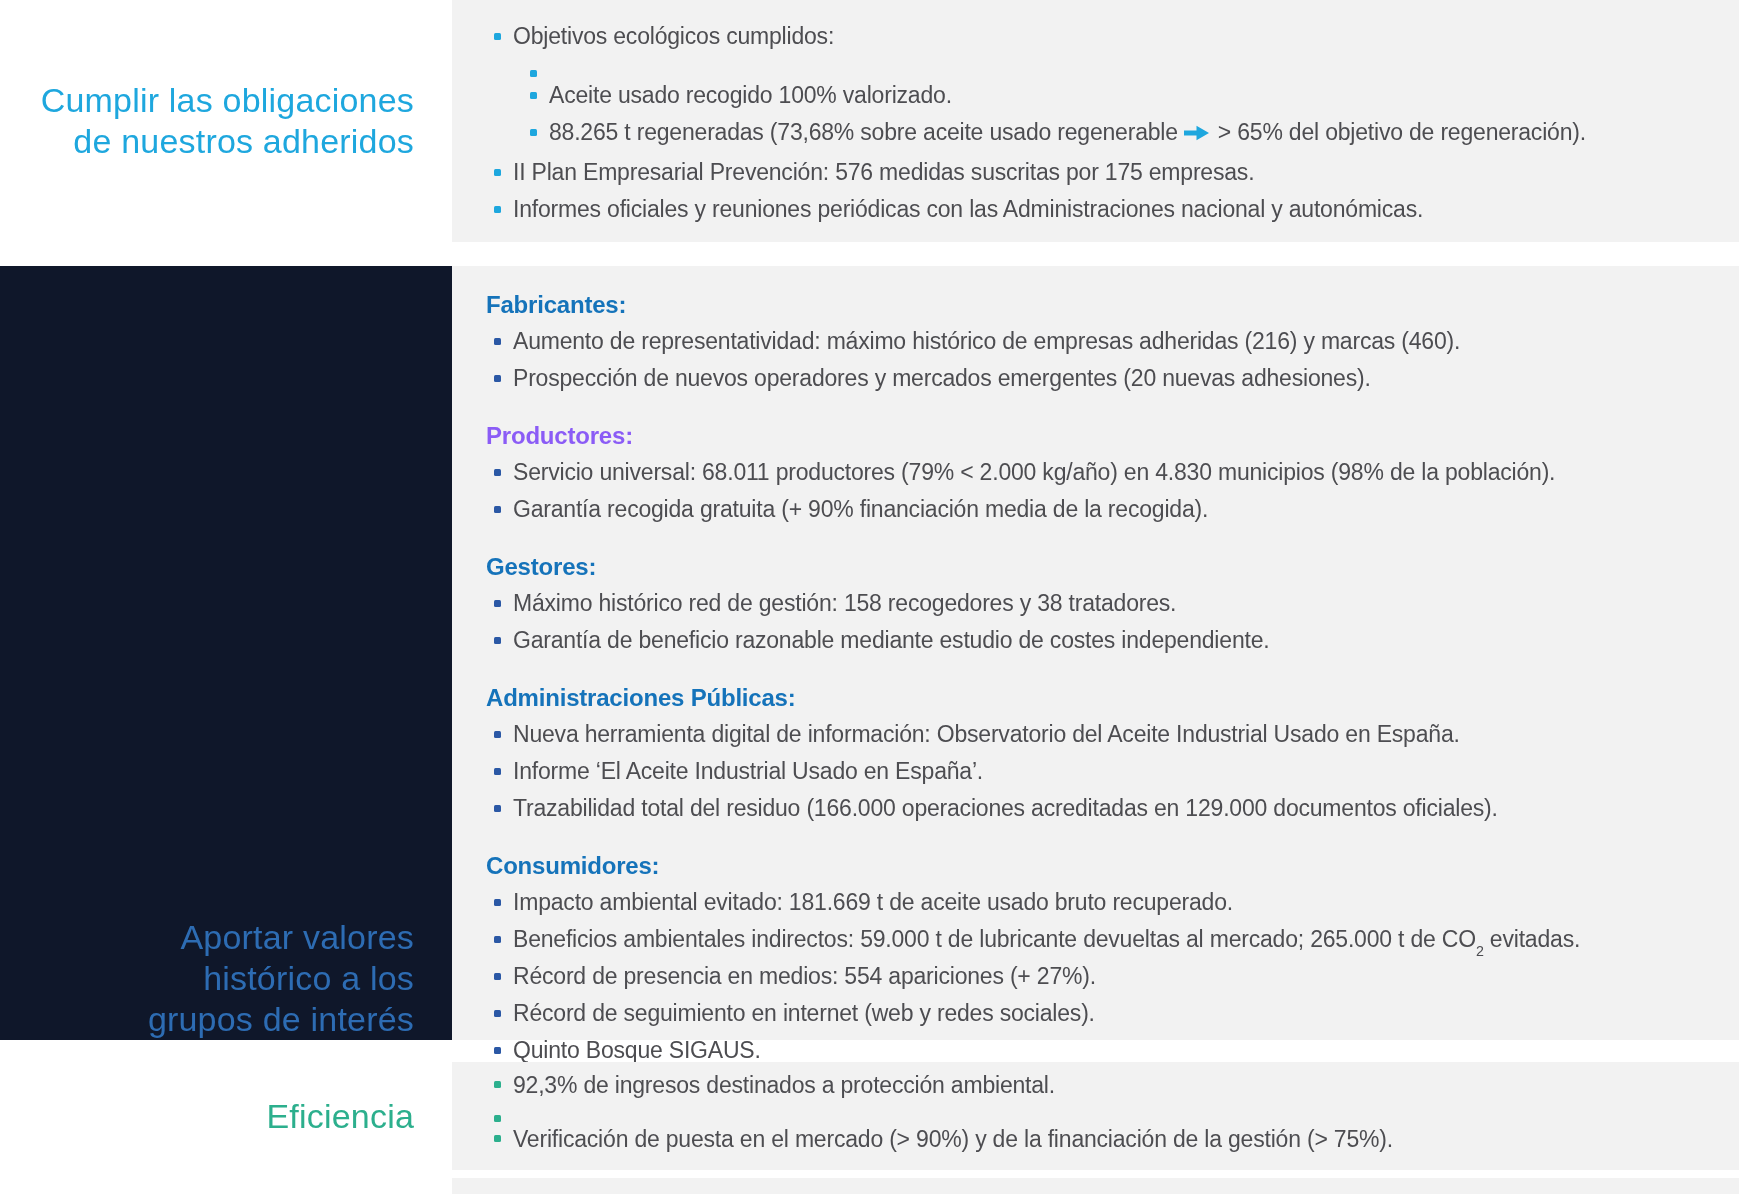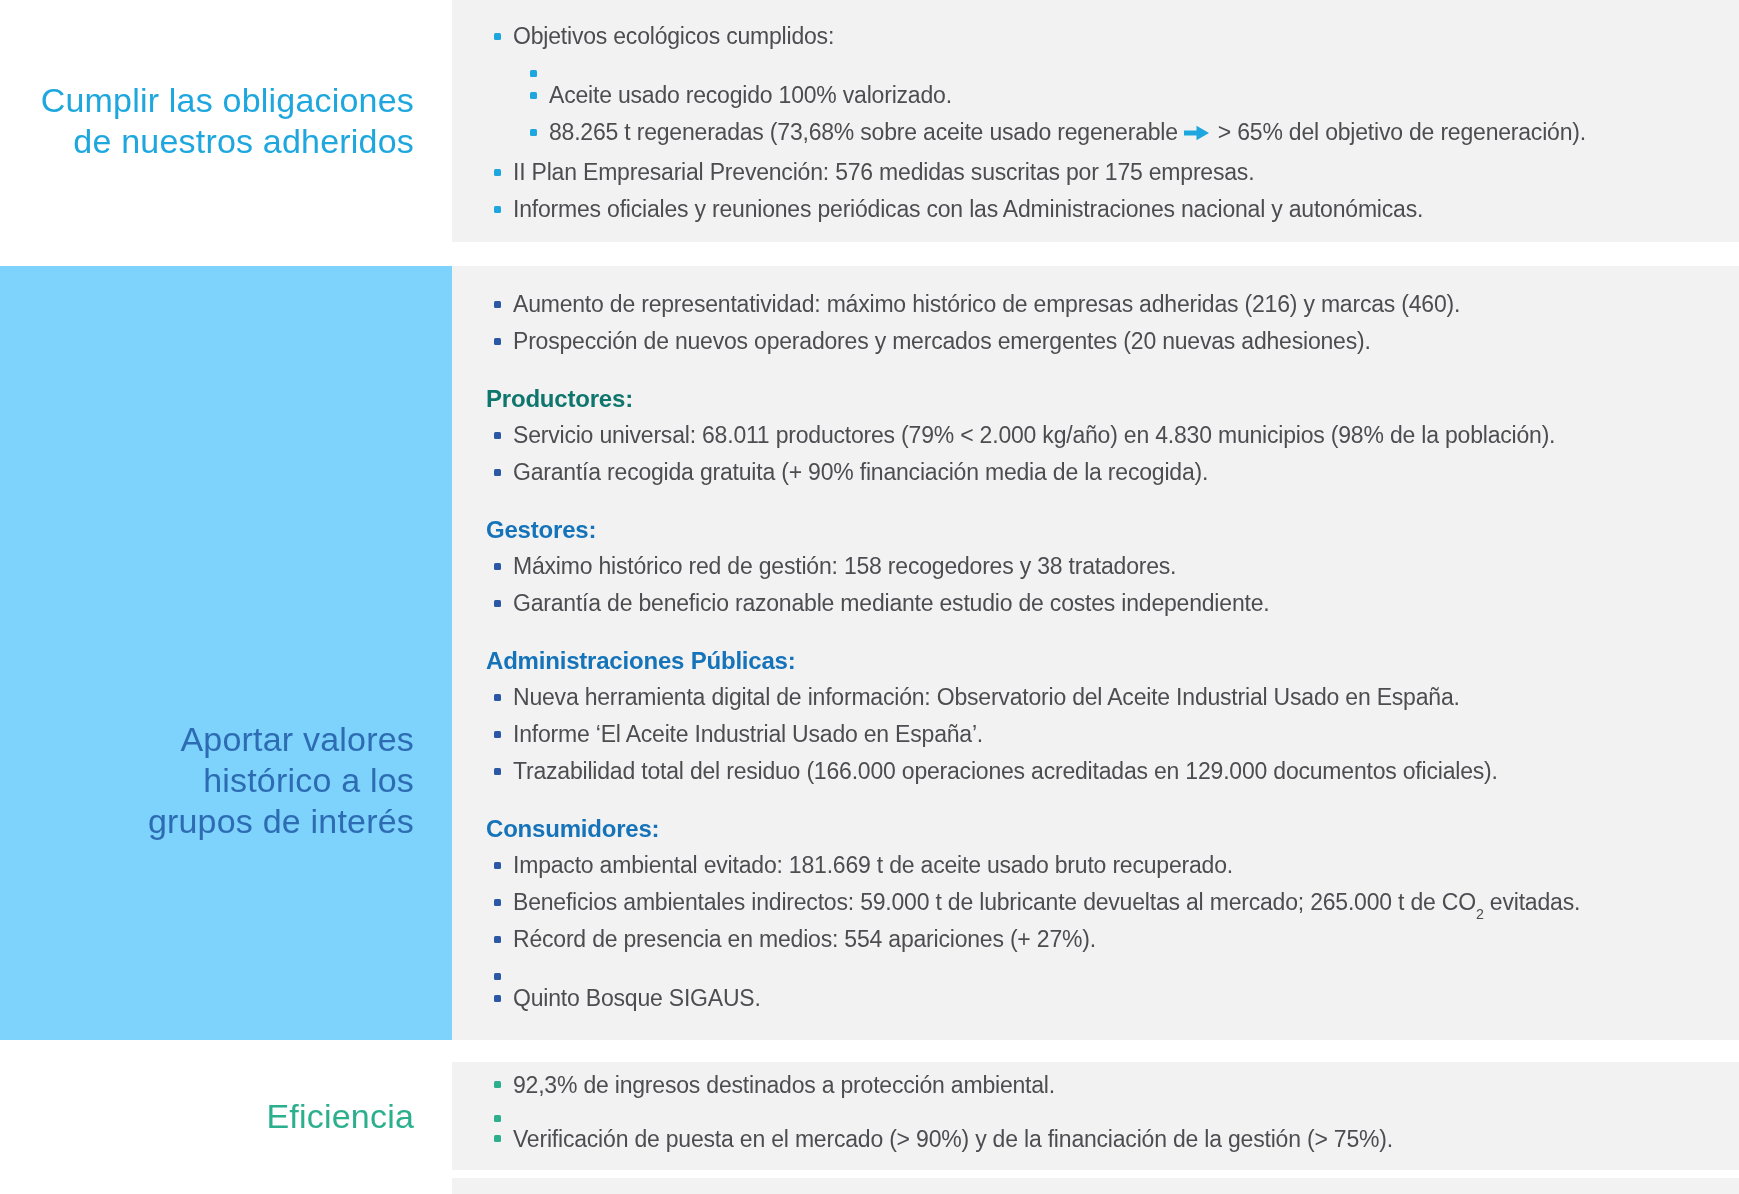--- a/index.html
+++ b/index.html
@@ -30,21 +30,21 @@
     justify-content: center;
     box-sizing: border-box;
   }
   .cell-right {
     flex: 1 1 auto;
     background: #f2f2f2;
     box-sizing: border-box;
   }
 
   .band-0 .cell-left { background: #ffffff; }
-  .band-1 .cell-left { background: #7dd3fc; justify-content: center; padding-top: 254px; }
+  .band-1 .cell-left { background: #0f172a; justify-content: flex-end; padding-top: 254px; }
   .band-2 .cell-left { background: #ffffff; }
   .band-3 .cell-left { background: #ffffff; }
 
   .section-title {
     width: 100%;
     box-sizing: border-box;
     padding-right: 38px;
     text-align: right;
     font-size: 34px;
     font-weight: 300;
@@ -146,31 +146,32 @@
     <div class="cell-left">
       <div class="section-title" style="color: rgb(45, 108, 179);">
           <div class="title-line">Aportar valores</div>
           <div class="title-line">histórico a los</div>
           <div class="title-line">grupos de interés</div>
         </div>
     </div>
     <div class="cell-right">
       <div class="content content-1">
           <div class="block">
+            <div class="group-heading" style="color: rgb(21, 115, 186);">Fabricantes:</div>
             <div class="item indent-0">
               <span class="bullet" style="background: rgb(43, 88, 165);"></span>
               <span class="item-text"><span class="text-segment">Aumento de representatividad: máximo histórico de empresas adheridas (216) y marcas (460).</span></span>
             </div>
             <div class="item indent-0">
               <span class="bullet" style="background: rgb(43, 88, 165);"></span>
               <span class="item-text"><span class="text-segment">Prospección de nuevos operadores y mercados emergentes (20 nuevas adhesiones).</span></span>
             </div>
           </div>
           <div class="block">
-            <div class="group-heading" style="color: #0f766e;">Productores:</div>
+            <div class="group-heading" style="color: #8b5cf6;">Productores:</div>
             <div class="item indent-0">
               <span class="bullet" style="background: rgb(43, 88, 165);"></span>
               <span class="item-text"><span class="text-segment">Servicio universal: 68.011 productores (79% &lt; 2.000 kg/año) en 4.830 municipios (98% de la población).</span></span>
             </div>
             <div class="item indent-0">
               <span class="bullet" style="background: rgb(43, 88, 165);"></span>
               <span class="item-text"><span class="text-segment">Garantía recogida gratuita (+ 90% financiación media de la recogida).</span></span>
             </div>
           </div>
           <div class="block">
@@ -208,20 +209,21 @@
             <div class="item indent-0">
               <span class="bullet" style="background: rgb(43, 88, 165);"></span>
               <span class="item-text"><span class="text-segment">Beneficios ambientales indirectos: 59.000 t de lubricante devueltas al mercado; 265.000 t de CO</span><sub class="subscript">2</sub><span class="text-segment"> evitadas.</span></span>
             </div>
             <div class="item indent-0">
               <span class="bullet" style="background: rgb(43, 88, 165);"></span>
               <span class="item-text"><span class="text-segment">Récord de presencia en medios: 554 apariciones (+ 27%).</span></span>
             </div>
             <div class="item indent-0">
               <span class="bullet" style="background: rgb(43, 88, 165);"></span>
+              <span class="item-text"><span class="text-segment">Récord de seguimiento en internet (web y redes sociales).</span></span>
             </div>
             <div class="item indent-0">
               <span class="bullet" style="background: rgb(43, 88, 165);"></span>
               <span class="item-text"><span class="text-segment">Quinto Bosque SIGAUS.</span></span>
             </div>
           </div>
         </div>
     </div>
   </section>
 

